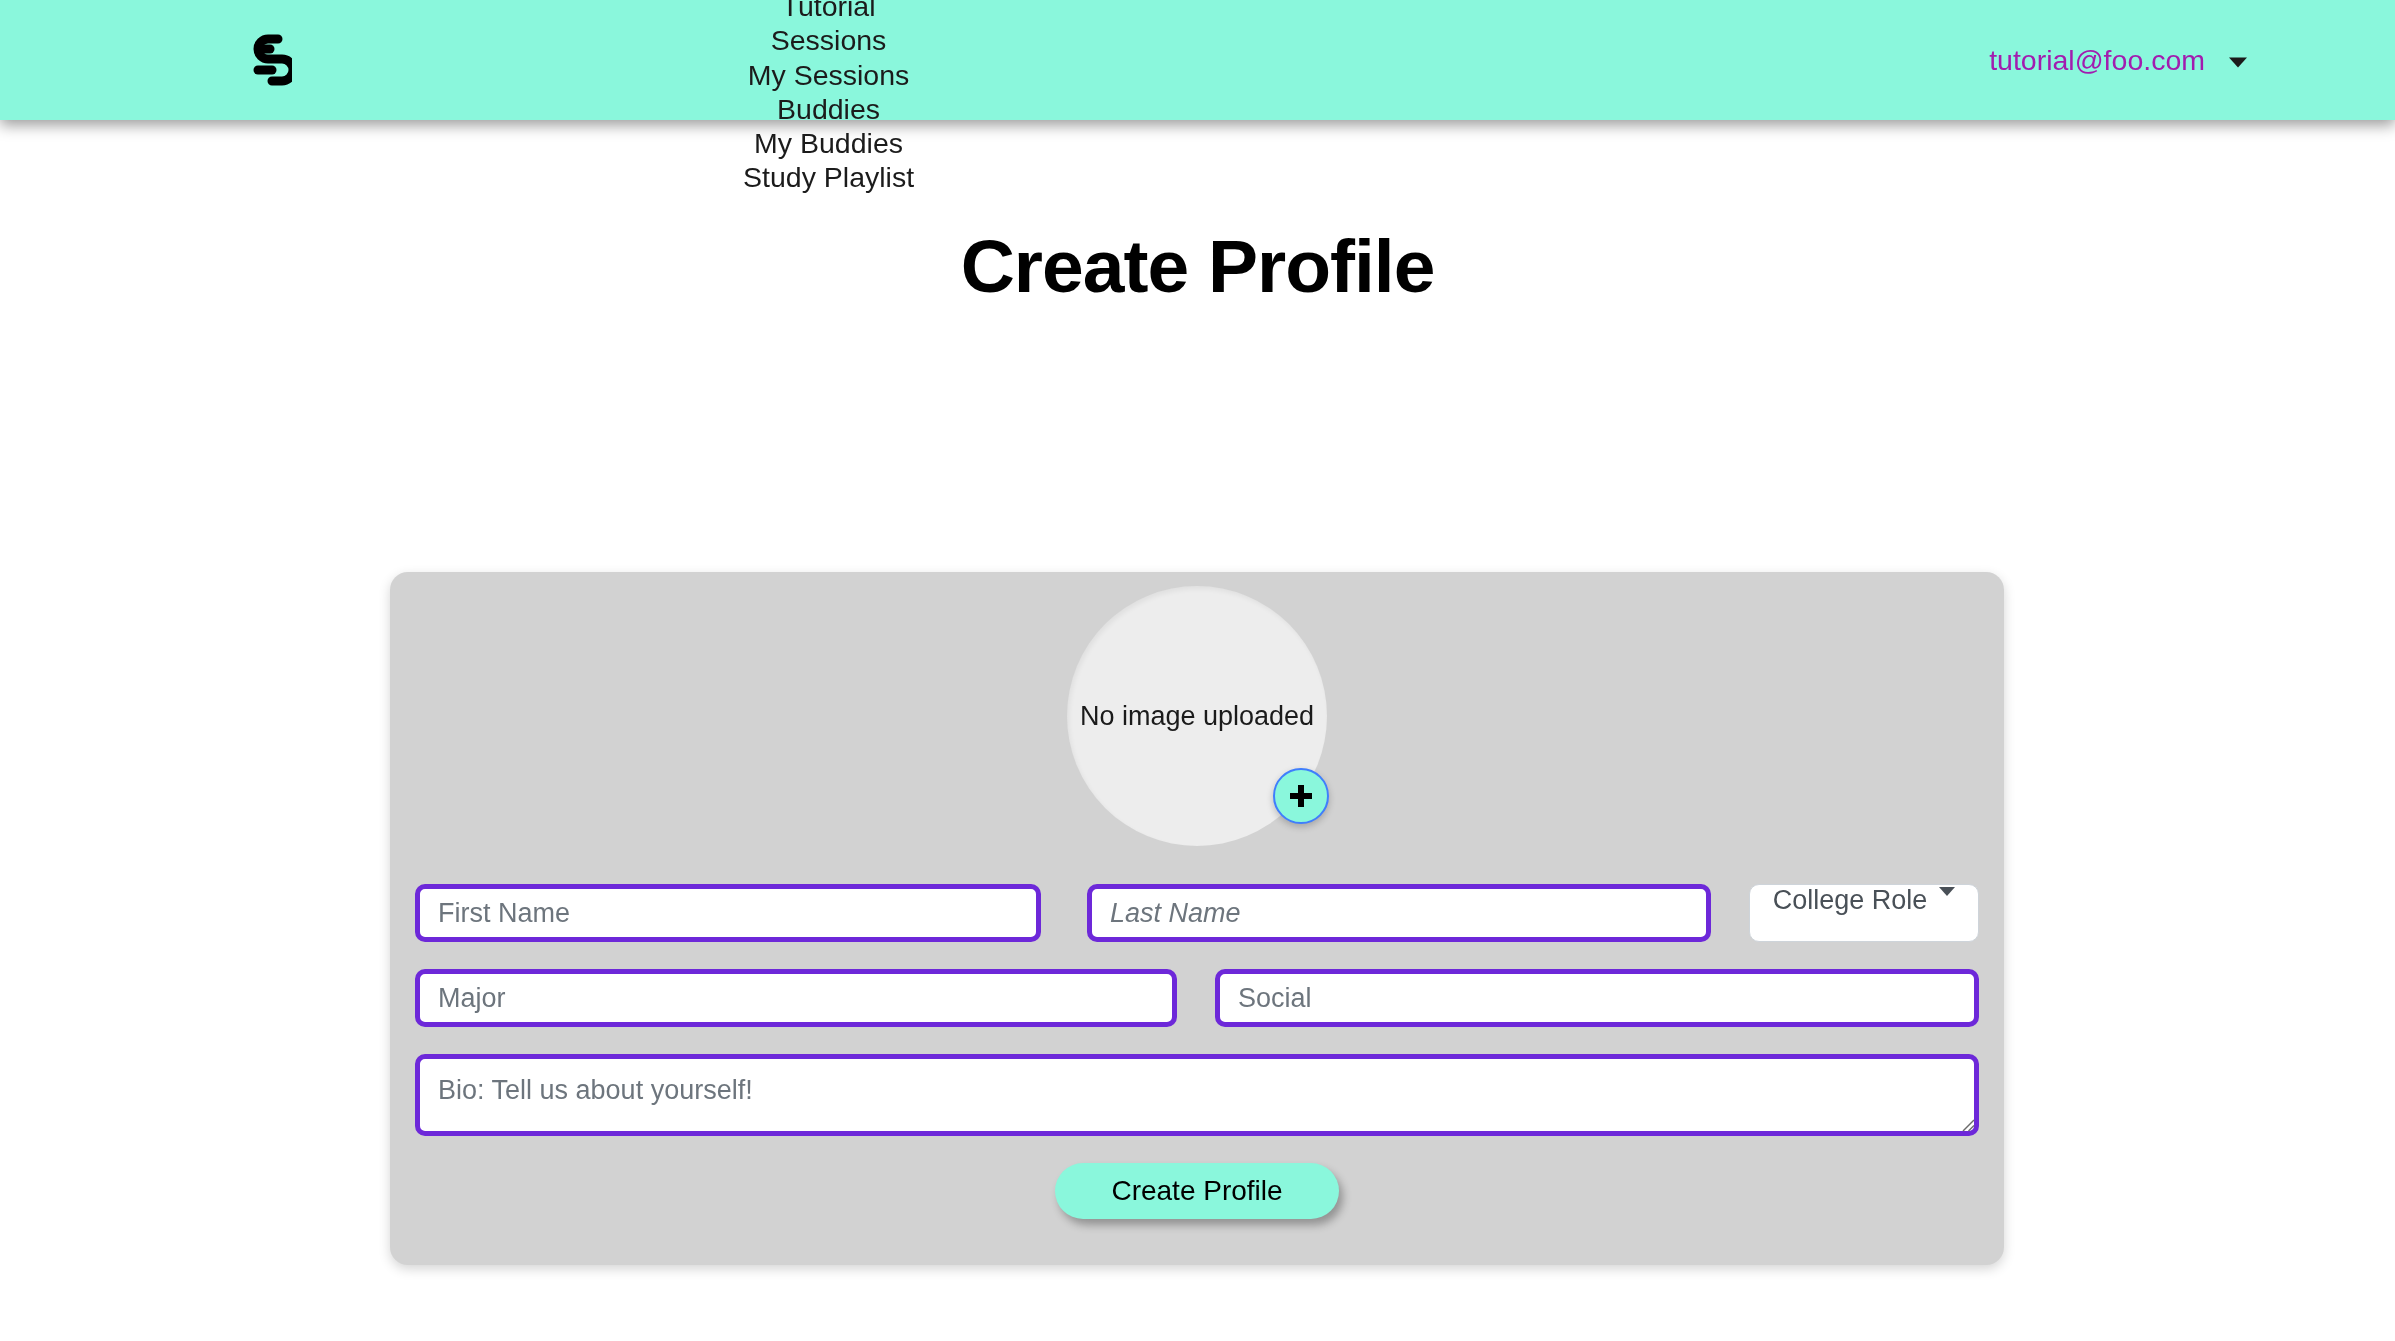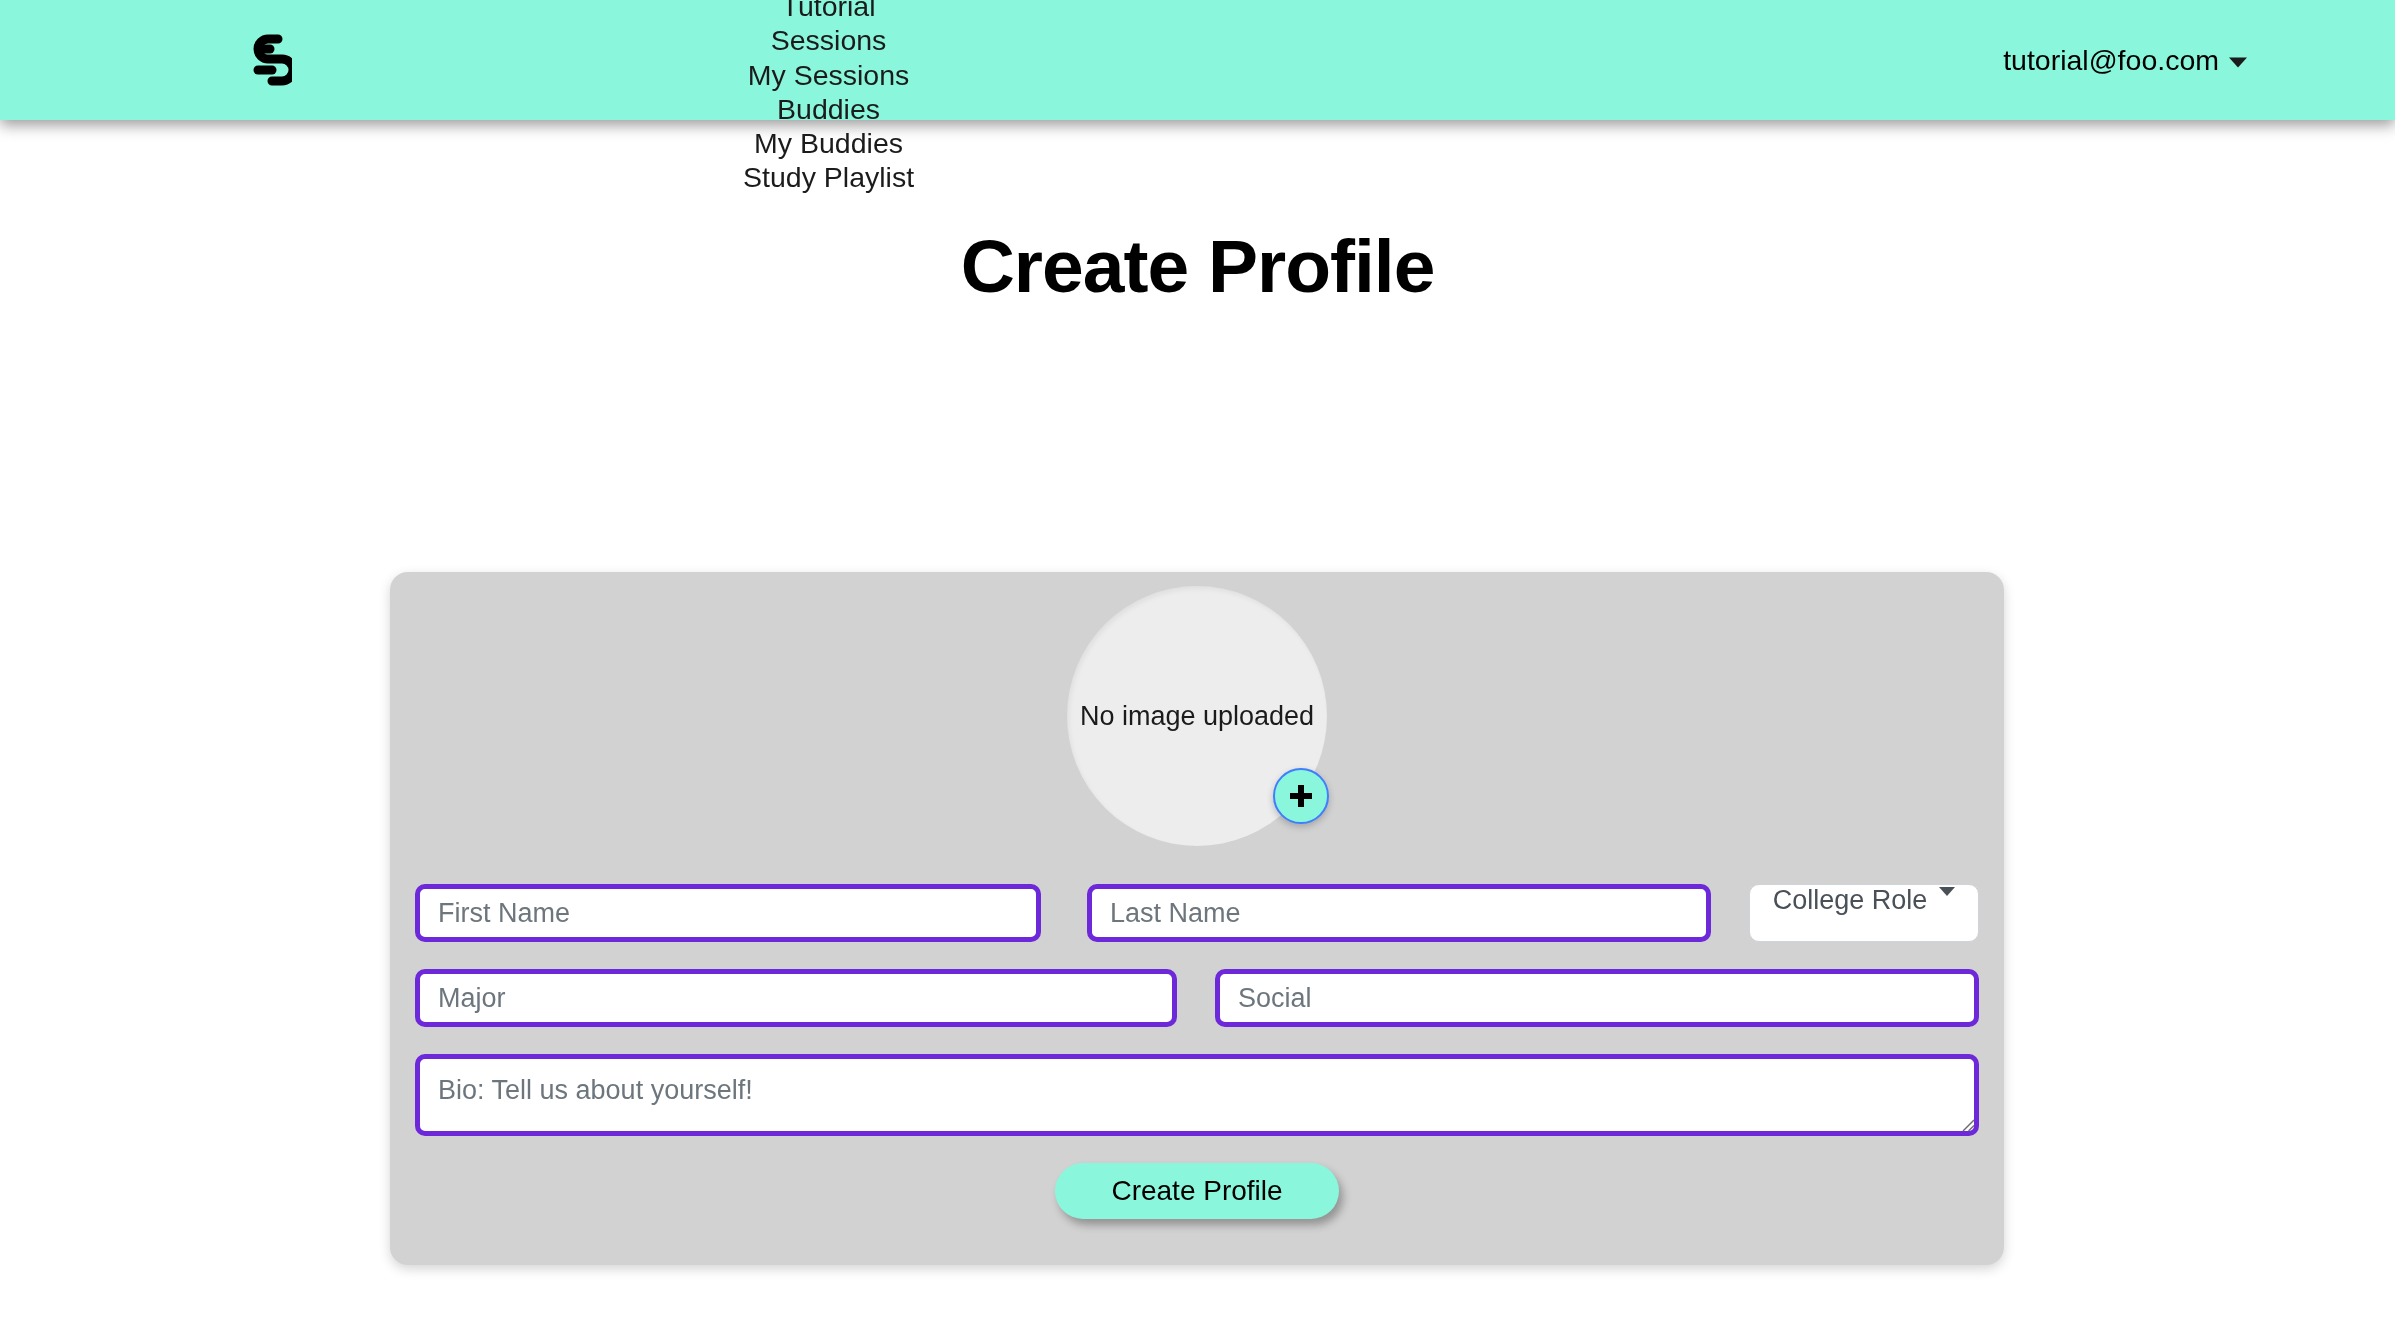--- a/index.html
+++ b/index.html
@@ -61,23 +61,23 @@
     cursor: pointer;
   }
 
   .nav-user {
     position: absolute;
     right: 148px;
     top: 50%;
     transform: translateY(-50%);
     display: flex;
     align-items: center;
-    gap: 10px;
+    gap: 24px;
     font-size: 28.5px;
-    color: #000000;
+    color: #a21caf;
     cursor: pointer;
     white-space: nowrap;
   }
   .caret {
     width: 0; height: 0;
     border-left: 9px solid transparent;
     border-right: 9px solid transparent;
     border-top: 10px solid #1b1b1b;
     display: inline-block;
     position: relative;
@@ -190,21 +190,21 @@
     font-family: "Liberation Sans", sans-serif;
     font-size: 27px;
     color: #212529;
     padding: 0 18px;
     outline: none;
   }
   .field::placeholder { color: #6d757d; opacity: 1; }
 
   .field-first { width: 630px; }
   .gap-46 { width: 46px; }
-  .field-last { width: 628px; }
+  .field-last { width: 628px; font-style: italic; }
   .gap-38 { width: 38px; }
 
   .role-select {
     height: 58px;
     min-width: 230px;
     background: #ffffff;
     border: 1px solid #ced4da;
     border-radius: 10px;
     display: flex;
     align-items: flex-start;

